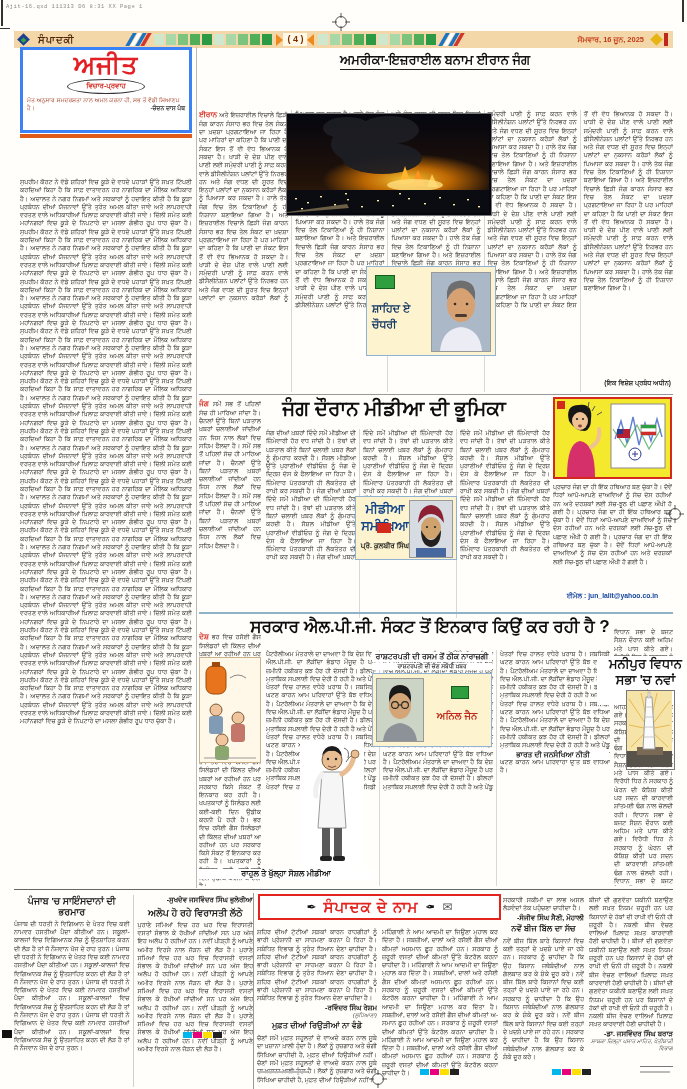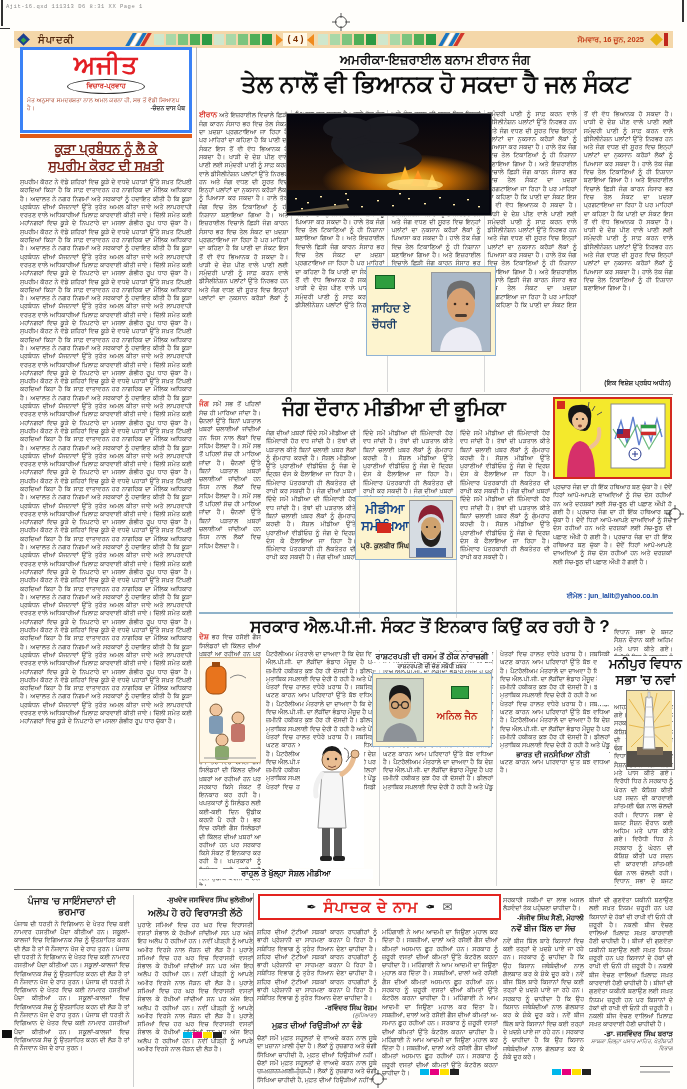--- a/index.html
+++ b/index.html
@@ -136,33 +136,28 @@
   <div class="abs mast">
     <div class="mast-title">ਅਜੀਤ</div>
     <div class="mast-oval">ਵਿਚਾਰ-ਪ੍ਰਵਾਹ</div>
     <div class="mast-quote">
       <span>ਮੱਤ ਅਨੁਸਾਰ ਸਮਦਰਸ਼ਤਾ ਨਾਲ ਅਮਲ ਕਰਨਾ ਹੀ, ਸਭ ਤੋਂ ਵੱਡੀ ਸਿਆਣਪ ਹੈ।</span>
       <span class="qa">-ਚੰਦਨ ਦਾਸ ਪੰਥ</span>
     </div>
   </div>
   <div class="abs" style="left:20px;top:134px;width:172px;height:4px;background:#e05a17;"></div>
 
-  <div class="abs left-head" style="left:20px;top:141px;width:172px;">
-    <span>ਕੂੜਾ ਪ੍ਰਬੰਧਨ ਨੂੰ ਲੈ ਕੇ</span><br>
-    <span>ਸੁਪਰੀਮ ਕੋਰਟ ਦੀ ਸਖ਼ਤੀ</span>
-  </div>
   <div class="abs txt" style="left:20px;top:178px;width:172px;height:708px;">
     <span>ਸੁਪਰੀਮ ਕੋਰਟ ਨੇ ਵੱਡੇ ਸ਼ਹਿਰਾਂ ਵਿਚ ਕੂੜੇ ਦੇ ਵਧਦੇ ਪਹਾੜਾਂ ਉੱਤੇ ਸਖ਼ਤ ਟਿੱਪਣੀ ਕਰਦਿਆਂ ਕਿਹਾ ਹੈ ਕਿ ਸਾਫ਼ ਵਾਤਾਵਰਨ ਹਰ ਨਾਗਰਿਕ ਦਾ ਮੌਲਿਕ ਅਧਿਕਾਰ ਹੈ। ਅਦਾਲਤ ਨੇ ਨਗਰ ਨਿਗਮਾਂ ਅਤੇ ਸਰਕਾਰਾਂ ਨੂੰ ਹਦਾਇਤ ਕੀਤੀ ਹੈ ਕਿ ਕੂੜਾ ਪ੍ਰਬੰਧਨ ਦੀਆਂ ਯੋਜਨਾਵਾਂ ਉੱਤੇ ਤੁਰੰਤ ਅਮਲ ਕੀਤਾ ਜਾਵੇ ਅਤੇ ਲਾਪਰਵਾਹੀ ਵਰਤਣ ਵਾਲੇ ਅਧਿਕਾਰੀਆਂ ਖ਼ਿਲਾਫ਼ ਕਾਰਵਾਈ ਕੀਤੀ ਜਾਵੇ। ਦਿੱਲੀ ਸਮੇਤ ਕਈ ਮਹਾਂਨਗਰਾਂ ਵਿਚ ਕੂੜੇ ਦੇ ਨਿਪਟਾਰੇ ਦਾ ਮਸਲਾ ਗੰਭੀਰ ਰੂਪ ਧਾਰ ਚੁੱਕਾ ਹੈ।  ਸੁਪਰੀਮ ਕੋਰਟ ਨੇ ਵੱਡੇ ਸ਼ਹਿਰਾਂ ਵਿਚ ਕੂੜੇ ਦੇ ਵਧਦੇ ਪਹਾੜਾਂ ਉੱਤੇ ਸਖ਼ਤ ਟਿੱਪਣੀ ਕਰਦਿਆਂ ਕਿਹਾ ਹੈ ਕਿ ਸਾਫ਼ ਵਾਤਾਵਰਨ ਹਰ ਨਾਗਰਿਕ ਦਾ ਮੌਲਿਕ ਅਧਿਕਾਰ ਹੈ। ਅਦਾਲਤ ਨੇ ਨਗਰ ਨਿਗਮਾਂ ਅਤੇ ਸਰਕਾਰਾਂ ਨੂੰ ਹਦਾਇਤ ਕੀਤੀ ਹੈ ਕਿ ਕੂੜਾ ਪ੍ਰਬੰਧਨ ਦੀਆਂ ਯੋਜਨਾਵਾਂ ਉੱਤੇ ਤੁਰੰਤ ਅਮਲ ਕੀਤਾ ਜਾਵੇ ਅਤੇ ਲਾਪਰਵਾਹੀ ਵਰਤਣ ਵਾਲੇ ਅਧਿਕਾਰੀਆਂ ਖ਼ਿਲਾਫ਼ ਕਾਰਵਾਈ ਕੀਤੀ ਜਾਵੇ। ਦਿੱਲੀ ਸਮੇਤ ਕਈ ਮਹਾਂਨਗਰਾਂ ਵਿਚ ਕੂੜੇ ਦੇ ਨਿਪਟਾਰੇ ਦਾ ਮਸਲਾ ਗੰਭੀਰ ਰੂਪ ਧਾਰ ਚੁੱਕਾ ਹੈ।  ਸੁਪਰੀਮ ਕੋਰਟ ਨੇ ਵੱਡੇ ਸ਼ਹਿਰਾਂ ਵਿਚ ਕੂੜੇ ਦੇ ਵਧਦੇ ਪਹਾੜਾਂ ਉੱਤੇ ਸਖ਼ਤ ਟਿੱਪਣੀ ਕਰਦਿਆਂ ਕਿਹਾ ਹੈ ਕਿ ਸਾਫ਼ ਵਾਤਾਵਰਨ ਹਰ ਨਾਗਰਿਕ ਦਾ ਮੌਲਿਕ ਅਧਿਕਾਰ ਹੈ। ਅਦਾਲਤ ਨੇ ਨਗਰ ਨਿਗਮਾਂ ਅਤੇ ਸਰਕਾਰਾਂ ਨੂੰ ਹਦਾਇਤ ਕੀਤੀ ਹੈ ਕਿ ਕੂੜਾ ਪ੍ਰਬੰਧਨ ਦੀਆਂ ਯੋਜਨਾਵਾਂ ਉੱਤੇ ਤੁਰੰਤ ਅਮਲ ਕੀਤਾ ਜਾਵੇ ਅਤੇ ਲਾਪਰਵਾਹੀ ਵਰਤਣ ਵਾਲੇ ਅਧਿਕਾਰੀਆਂ ਖ਼ਿਲਾਫ਼ ਕਾਰਵਾਈ ਕੀਤੀ ਜਾਵੇ। ਦਿੱਲੀ ਸਮੇਤ ਕਈ ਮਹਾਂਨਗਰਾਂ ਵਿਚ ਕੂੜੇ ਦੇ ਨਿਪਟਾਰੇ ਦਾ ਮਸਲਾ ਗੰਭੀਰ ਰੂਪ ਧਾਰ ਚੁੱਕਾ ਹੈ।  ਸੁਪਰੀਮ ਕੋਰਟ ਨੇ ਵੱਡੇ ਸ਼ਹਿਰਾਂ ਵਿਚ ਕੂੜੇ ਦੇ ਵਧਦੇ ਪਹਾੜਾਂ ਉੱਤੇ ਸਖ਼ਤ ਟਿੱਪਣੀ ਕਰਦਿਆਂ ਕਿਹਾ ਹੈ ਕਿ ਸਾਫ਼ ਵਾਤਾਵਰਨ ਹਰ ਨਾਗਰਿਕ ਦਾ ਮੌਲਿਕ ਅਧਿਕਾਰ ਹੈ। ਅਦਾਲਤ ਨੇ ਨਗਰ ਨਿਗਮਾਂ ਅਤੇ ਸਰਕਾਰਾਂ ਨੂੰ ਹਦਾਇਤ ਕੀਤੀ ਹੈ ਕਿ ਕੂੜਾ ਪ੍ਰਬੰਧਨ ਦੀਆਂ ਯੋਜਨਾਵਾਂ ਉੱਤੇ ਤੁਰੰਤ ਅਮਲ ਕੀਤਾ ਜਾਵੇ ਅਤੇ ਲਾਪਰਵਾਹੀ ਵਰਤਣ ਵਾਲੇ ਅਧਿਕਾਰੀਆਂ ਖ਼ਿਲਾਫ਼ ਕਾਰਵਾਈ ਕੀਤੀ ਜਾਵੇ। ਦਿੱਲੀ ਸਮੇਤ ਕਈ ਮਹਾਂਨਗਰਾਂ ਵਿਚ ਕੂੜੇ ਦੇ ਨਿਪਟਾਰੇ ਦਾ ਮਸਲਾ ਗੰਭੀਰ ਰੂਪ ਧਾਰ ਚੁੱਕਾ ਹੈ।  ਸੁਪਰੀਮ ਕੋਰਟ ਨੇ ਵੱਡੇ ਸ਼ਹਿਰਾਂ ਵਿਚ ਕੂੜੇ ਦੇ ਵਧਦੇ ਪਹਾੜਾਂ ਉੱਤੇ ਸਖ਼ਤ ਟਿੱਪਣੀ ਕਰਦਿਆਂ ਕਿਹਾ ਹੈ ਕਿ ਸਾਫ਼ ਵਾਤਾਵਰਨ ਹਰ ਨਾਗਰਿਕ ਦਾ ਮੌਲਿਕ ਅਧਿਕਾਰ ਹੈ। ਅਦਾਲਤ ਨੇ ਨਗਰ ਨਿਗਮਾਂ ਅਤੇ ਸਰਕਾਰਾਂ ਨੂੰ ਹਦਾਇਤ ਕੀਤੀ ਹੈ ਕਿ ਕੂੜਾ ਪ੍ਰਬੰਧਨ ਦੀਆਂ ਯੋਜਨਾਵਾਂ ਉੱਤੇ ਤੁਰੰਤ ਅਮਲ ਕੀਤਾ ਜਾਵੇ ਅਤੇ ਲਾਪਰਵਾਹੀ ਵਰਤਣ ਵਾਲੇ ਅਧਿਕਾਰੀਆਂ ਖ਼ਿਲਾਫ਼ ਕਾਰਵਾਈ ਕੀਤੀ ਜਾਵੇ। ਦਿੱਲੀ ਸਮੇਤ ਕਈ ਮਹਾਂਨਗਰਾਂ ਵਿਚ ਕੂੜੇ ਦੇ ਨਿਪਟਾਰੇ ਦਾ ਮਸਲਾ ਗੰਭੀਰ ਰੂਪ ਧਾਰ ਚੁੱਕਾ ਹੈ।  ਸੁਪਰੀਮ ਕੋਰਟ ਨੇ ਵੱਡੇ ਸ਼ਹਿਰਾਂ ਵਿਚ ਕੂੜੇ ਦੇ ਵਧਦੇ ਪਹਾੜਾਂ ਉੱਤੇ ਸਖ਼ਤ ਟਿੱਪਣੀ ਕਰਦਿਆਂ ਕਿਹਾ ਹੈ ਕਿ ਸਾਫ਼ ਵਾਤਾਵਰਨ ਹਰ ਨਾਗਰਿਕ ਦਾ ਮੌਲਿਕ ਅਧਿਕਾਰ ਹੈ। ਅਦਾਲਤ ਨੇ ਨਗਰ ਨਿਗਮਾਂ ਅਤੇ ਸਰਕਾਰਾਂ ਨੂੰ ਹਦਾਇਤ ਕੀਤੀ ਹੈ ਕਿ ਕੂੜਾ ਪ੍ਰਬੰਧਨ ਦੀਆਂ ਯੋਜਨਾਵਾਂ ਉੱਤੇ ਤੁਰੰਤ ਅਮਲ ਕੀਤਾ ਜਾਵੇ ਅਤੇ ਲਾਪਰਵਾਹੀ ਵਰਤਣ ਵਾਲੇ ਅਧਿਕਾਰੀਆਂ ਖ਼ਿਲਾਫ਼ ਕਾਰਵਾਈ ਕੀਤੀ ਜਾਵੇ। ਦਿੱਲੀ ਸਮੇਤ ਕਈ ਮਹਾਂਨਗਰਾਂ ਵਿਚ ਕੂੜੇ ਦੇ ਨਿਪਟਾਰੇ ਦਾ ਮਸਲਾ ਗੰਭੀਰ ਰੂਪ ਧਾਰ ਚੁੱਕਾ ਹੈ।  ਸੁਪਰੀਮ ਕੋਰਟ ਨੇ ਵੱਡੇ ਸ਼ਹਿਰਾਂ ਵਿਚ ਕੂੜੇ ਦੇ ਵਧਦੇ ਪਹਾੜਾਂ ਉੱਤੇ ਸਖ਼ਤ ਟਿੱਪਣੀ ਕਰਦਿਆਂ ਕਿਹਾ ਹੈ ਕਿ ਸਾਫ਼ ਵਾਤਾਵਰਨ ਹਰ ਨਾਗਰਿਕ ਦਾ ਮੌਲਿਕ ਅਧਿਕਾਰ ਹੈ। ਅਦਾਲਤ ਨੇ ਨਗਰ ਨਿਗਮਾਂ ਅਤੇ ਸਰਕਾਰਾਂ ਨੂੰ ਹਦਾਇਤ ਕੀਤੀ ਹੈ ਕਿ ਕੂੜਾ ਪ੍ਰਬੰਧਨ ਦੀਆਂ ਯੋਜਨਾਵਾਂ ਉੱਤੇ ਤੁਰੰਤ ਅਮਲ ਕੀਤਾ ਜਾਵੇ ਅਤੇ ਲਾਪਰਵਾਹੀ ਵਰਤਣ ਵਾਲੇ ਅਧਿਕਾਰੀਆਂ ਖ਼ਿਲਾਫ਼ ਕਾਰਵਾਈ ਕੀਤੀ ਜਾਵੇ। ਦਿੱਲੀ ਸਮੇਤ ਕਈ ਮਹਾਂਨਗਰਾਂ ਵਿਚ ਕੂੜੇ ਦੇ ਨਿਪਟਾਰੇ ਦਾ ਮਸਲਾ ਗੰਭੀਰ ਰੂਪ ਧਾਰ ਚੁੱਕਾ ਹੈ।  ਸੁਪਰੀਮ ਕੋਰਟ ਨੇ ਵੱਡੇ ਸ਼ਹਿਰਾਂ ਵਿਚ ਕੂੜੇ ਦੇ ਵਧਦੇ ਪਹਾੜਾਂ ਉੱਤੇ ਸਖ਼ਤ ਟਿੱਪਣੀ ਕਰਦਿਆਂ ਕਿਹਾ ਹੈ ਕਿ ਸਾਫ਼ ਵਾਤਾਵਰਨ ਹਰ ਨਾਗਰਿਕ ਦਾ ਮੌਲਿਕ ਅਧਿਕਾਰ ਹੈ। ਅਦਾਲਤ ਨੇ ਨਗਰ ਨਿਗਮਾਂ ਅਤੇ ਸਰਕਾਰਾਂ ਨੂੰ ਹਦਾਇਤ ਕੀਤੀ ਹੈ ਕਿ ਕੂੜਾ ਪ੍ਰਬੰਧਨ ਦੀਆਂ ਯੋਜਨਾਵਾਂ ਉੱਤੇ ਤੁਰੰਤ ਅਮਲ ਕੀਤਾ ਜਾਵੇ ਅਤੇ ਲਾਪਰਵਾਹੀ ਵਰਤਣ ਵਾਲੇ ਅਧਿਕਾਰੀਆਂ ਖ਼ਿਲਾਫ਼ ਕਾਰਵਾਈ ਕੀਤੀ ਜਾਵੇ। ਦਿੱਲੀ ਸਮੇਤ ਕਈ ਮਹਾਂਨਗਰਾਂ ਵਿਚ ਕੂੜੇ ਦੇ ਨਿਪਟਾਰੇ ਦਾ ਮਸਲਾ ਗੰਭੀਰ ਰੂਪ ਧਾਰ ਚੁੱਕਾ ਹੈ।  ਸੁਪਰੀਮ ਕੋਰਟ ਨੇ ਵੱਡੇ ਸ਼ਹਿਰਾਂ ਵਿਚ ਕੂੜੇ ਦੇ ਵਧਦੇ ਪਹਾੜਾਂ ਉੱਤੇ ਸਖ਼ਤ ਟਿੱਪਣੀ ਕਰਦਿਆਂ ਕਿਹਾ ਹੈ ਕਿ ਸਾਫ਼ ਵਾਤਾਵਰਨ ਹਰ ਨਾਗਰਿਕ ਦਾ ਮੌਲਿਕ ਅਧਿਕਾਰ ਹੈ। ਅਦਾਲਤ ਨੇ ਨਗਰ ਨਿਗਮਾਂ ਅਤੇ ਸਰਕਾਰਾਂ ਨੂੰ ਹਦਾਇਤ ਕੀਤੀ ਹੈ ਕਿ ਕੂੜਾ ਪ੍ਰਬੰਧਨ ਦੀਆਂ ਯੋਜਨਾਵਾਂ ਉੱਤੇ ਤੁਰੰਤ ਅਮਲ ਕੀਤਾ ਜਾਵੇ ਅਤੇ ਲਾਪਰਵਾਹੀ ਵਰਤਣ ਵਾਲੇ ਅਧਿਕਾਰੀਆਂ ਖ਼ਿਲਾਫ਼ ਕਾਰਵਾਈ ਕੀਤੀ ਜਾਵੇ। ਦਿੱਲੀ ਸਮੇਤ ਕਈ ਮਹਾਂਨਗਰਾਂ ਵਿਚ ਕੂੜੇ ਦੇ ਨਿਪਟਾਰੇ ਦਾ ਮਸਲਾ ਗੰਭੀਰ ਰੂਪ ਧਾਰ ਚੁੱਕਾ ਹੈ।  ਸੁਪਰੀਮ ਕੋਰਟ ਨੇ ਵੱਡੇ ਸ਼ਹਿਰਾਂ ਵਿਚ ਕੂੜੇ ਦੇ ਵਧਦੇ ਪਹਾੜਾਂ ਉੱਤੇ ਸਖ਼ਤ ਟਿੱਪਣੀ ਕਰਦਿਆਂ ਕਿਹਾ ਹੈ ਕਿ ਸਾਫ਼ ਵਾਤਾਵਰਨ ਹਰ ਨਾਗਰਿਕ ਦਾ ਮੌਲਿਕ ਅਧਿਕਾਰ ਹੈ। ਅਦਾਲਤ ਨੇ ਨਗਰ ਨਿਗਮਾਂ ਅਤੇ ਸਰਕਾਰਾਂ ਨੂੰ ਹਦਾਇਤ ਕੀਤੀ ਹੈ ਕਿ ਕੂੜਾ ਪ੍ਰਬੰਧਨ ਦੀਆਂ ਯੋਜਨਾਵਾਂ ਉੱਤੇ ਤੁਰੰਤ ਅਮਲ ਕੀਤਾ ਜਾਵੇ ਅਤੇ ਲਾਪਰਵਾਹੀ ਵਰਤਣ ਵਾਲੇ ਅਧਿਕਾਰੀਆਂ ਖ਼ਿਲਾਫ਼ ਕਾਰਵਾਈ ਕੀਤੀ ਜਾਵੇ। ਦਿੱਲੀ ਸਮੇਤ ਕਈ ਮਹਾਂਨਗਰਾਂ ਵਿਚ ਕੂੜੇ ਦੇ ਨਿਪਟਾਰੇ ਦਾ ਮਸਲਾ ਗੰਭੀਰ ਰੂਪ ਧਾਰ ਚੁੱਕਾ ਹੈ।  ਸੁਪਰੀਮ ਕੋਰਟ ਨੇ ਵੱਡੇ ਸ਼ਹਿਰਾਂ ਵਿਚ ਕੂੜੇ ਦੇ ਵਧਦੇ ਪਹਾੜਾਂ ਉੱਤੇ ਸਖ਼ਤ ਟਿੱਪਣੀ ਕਰਦਿਆਂ ਕਿਹਾ ਹੈ ਕਿ ਸਾਫ਼ ਵਾਤਾਵਰਨ ਹਰ ਨਾਗਰਿਕ ਦਾ ਮੌਲਿਕ ਅਧਿਕਾਰ ਹੈ। ਅਦਾਲਤ ਨੇ ਨਗਰ ਨਿਗਮਾਂ ਅਤੇ ਸਰਕਾਰਾਂ ਨੂੰ ਹਦਾਇਤ ਕੀਤੀ ਹੈ ਕਿ ਕੂੜਾ ਪ੍ਰਬੰਧਨ ਦੀਆਂ ਯੋਜਨਾਵਾਂ ਉੱਤੇ ਤੁਰੰਤ ਅਮਲ ਕੀਤਾ ਜਾਵੇ ਅਤੇ ਲਾਪਰਵਾਹੀ ਵਰਤਣ ਵਾਲੇ ਅਧਿਕਾਰੀਆਂ ਖ਼ਿਲਾਫ਼ ਕਾਰਵਾਈ ਕੀਤੀ ਜਾਵੇ। ਦਿੱਲੀ ਸਮੇਤ ਕਈ ਮਹਾਂਨਗਰਾਂ ਵਿਚ ਕੂੜੇ ਦੇ ਨਿਪਟਾਰੇ ਦਾ ਮਸਲਾ ਗੰਭੀਰ ਰੂਪ ਧਾਰ ਚੁੱਕਾ ਹੈ। </span>
   </div>
   <div class="abs rule-v" style="left:196px;top:47px;height:841px;"></div>
 
   <div class="abs" style="left:240px;top:52px;width:390px;text-align:center;font-size:13px;font-weight:bold;color:#111;">
     <span class="kicker-line">ਅਮਰੀਕਾ-ਇਜ਼ਰਾਈਲ ਬਨਾਮ ਈਰਾਨ ਜੰਗ</span>
   </div>
-  <div class="abs bigheadline" style="left:199px;top:70px;width:474px;font-size:24px;line-height:1.15;">ਤੇਲ ਨਾਲੋਂ ਵੀ ਭਿਆਨਕ ਹੋ ਸਕਦਾ ਹੈ ਜਲ ਸੰਕਟ</div>
   <div class="abs txt cols5" style="left:199px;top:110px;width:474px;height:282px;">
     <span class="lead">ਈਰਾਨ</span>
     <span>ਅਤੇ ਇਜ਼ਰਾਈਲ ਵਿਚਾਲੇ ਛਿੜੀ ਜੰਗ ਕਾਰਨ ਸੰਸਾਰ ਭਰ ਵਿਚ ਤੇਲ ਸੰਕਟ ਦਾ ਖ਼ਦਸ਼ਾ ਪ੍ਰਗਟਾਇਆ ਜਾ ਰਿਹਾ ਹੈ ਪਰ ਮਾਹਿਰਾਂ ਦਾ ਕਹਿਣਾ ਹੈ ਕਿ ਪਾਣੀ ਦਾ ਸੰਕਟ ਇਸ ਤੋਂ ਵੀ ਵੱਧ ਭਿਆਨਕ ਹੋ ਸਕਦਾ ਹੈ। ਖਾੜੀ ਦੇ ਦੇਸ਼ ਪੀਣ ਵਾਲੇ ਪਾਣੀ ਲਈ ਸਮੁੰਦਰੀ ਪਾਣੀ ਨੂੰ ਸਾਫ਼ ਕਰਨ ਵਾਲੇ ਡੀਸੈਲੀਨੇਸ਼ਨ ਪਲਾਂਟਾਂ ਉੱਤੇ ਨਿਰਭਰ ਹਨ ਅਤੇ ਜੰਗ ਵਧਣ ਦੀ ਸੂਰਤ ਵਿਚ ਇਨ੍ਹਾਂ ਪਲਾਂਟਾਂ ਦਾ ਨੁਕਸਾਨ ਕਰੋੜਾਂ ਲੋਕਾਂ ਨੂੰ ਪਿਆਸਾ ਕਰ ਸਕਦਾ ਹੈ। ਹਾਲੇ ਤੱਕ ਜੰਗ ਵਿਚ ਤੇਲ ਟਿਕਾਣਿਆਂ ਨੂੰ ਹੀ ਨਿਸ਼ਾਨਾ ਬਣਾਇਆ ਗਿਆ ਹੈ।  ਅਤੇ ਇਜ਼ਰਾਈਲ ਵਿਚਾਲੇ ਛਿੜੀ ਜੰਗ ਕਾਰਨ ਸੰਸਾਰ ਭਰ ਵਿਚ ਤੇਲ ਸੰਕਟ ਦਾ ਖ਼ਦਸ਼ਾ ਪ੍ਰਗਟਾਇਆ ਜਾ ਰਿਹਾ ਹੈ ਪਰ ਮਾਹਿਰਾਂ ਦਾ ਕਹਿਣਾ ਹੈ ਕਿ ਪਾਣੀ ਦਾ ਸੰਕਟ ਇਸ ਤੋਂ ਵੀ ਵੱਧ ਭਿਆਨਕ ਹੋ ਸਕਦਾ ਹੈ। ਖਾੜੀ ਦੇ ਦੇਸ਼ ਪੀਣ ਵਾਲੇ ਪਾਣੀ ਲਈ ਸਮੁੰਦਰੀ ਪਾਣੀ ਨੂੰ ਸਾਫ਼ ਕਰਨ ਵਾਲੇ ਡੀਸੈਲੀਨੇਸ਼ਨ ਪਲਾਂਟਾਂ ਉੱਤੇ ਨਿਰਭਰ ਹਨ ਅਤੇ ਜੰਗ ਵਧਣ ਦੀ ਸੂਰਤ ਵਿਚ ਇਨ੍ਹਾਂ ਪਲਾਂਟਾਂ ਦਾ ਨੁਕਸਾਨ ਕਰੋੜਾਂ ਲੋਕਾਂ ਨੂੰ ਪਿਆਸਾ ਕਰ ਸਕਦਾ ਹੈ। ਹਾਲੇ ਤੱਕ ਜੰਗ ਵਿਚ ਤੇਲ ਟਿਕਾਣਿਆਂ ਨੂੰ ਹੀ ਨਿਸ਼ਾਨਾ ਬਣਾਇਆ ਗਿਆ ਹੈ।  ਅਤੇ ਇਜ਼ਰਾਈਲ ਵਿਚਾਲੇ ਛਿੜੀ ਜੰਗ ਕਾਰਨ ਸੰਸਾਰ ਭਰ ਵਿਚ ਤੇਲ ਸੰਕਟ ਦਾ ਖ਼ਦਸ਼ਾ ਪ੍ਰਗਟਾਇਆ ਜਾ ਰਿਹਾ ਹੈ ਪਰ ਮਾਹਿਰਾਂ ਦਾ ਕਹਿਣਾ ਹੈ ਕਿ ਪਾਣੀ ਦਾ ਸੰਕਟ ਇਸ ਤੋਂ ਵੀ ਵੱਧ ਭਿਆਨਕ ਹੋ ਸਕਦਾ ਹੈ। ਖਾੜੀ ਦੇ ਦੇਸ਼ ਪੀਣ ਵਾਲੇ ਪਾਣੀ ਲਈ ਸਮੁੰਦਰੀ ਪਾਣੀ ਨੂੰ ਸਾਫ਼ ਕਰਨ ਵਾਲੇ ਡੀਸੈਲੀਨੇਸ਼ਨ ਪਲਾਂਟਾਂ ਉੱਤੇ ਨਿਰਭਰ ਹਨ ਅਤੇ ਜੰਗ ਵਧਣ ਦੀ ਸੂਰਤ ਵਿਚ ਇਨ੍ਹਾਂ ਪਲਾਂਟਾਂ ਦਾ ਨੁਕਸਾਨ ਕਰੋੜਾਂ ਲੋਕਾਂ ਨੂੰ ਪਿਆਸਾ ਕਰ ਸਕਦਾ ਹੈ। ਹਾਲੇ ਤੱਕ ਜੰਗ ਵਿਚ ਤੇਲ ਟਿਕਾਣਿਆਂ ਨੂੰ ਹੀ ਨਿਸ਼ਾਨਾ ਬਣਾਇਆ ਗਿਆ ਹੈ।  ਅਤੇ ਇਜ਼ਰਾਈਲ ਵਿਚਾਲੇ ਛਿੜੀ ਜੰਗ ਕਾਰਨ ਸੰਸਾਰ ਭਰ ਵਿਚ ਤੇਲ ਸੰਕਟ ਦਾ ਖ਼ਦਸ਼ਾ ਪ੍ਰਗਟਾਇਆ ਜਾ ਰਿਹਾ ਹੈ ਪਰ ਮਾਹਿਰਾਂ ਦਾ ਕਹਿਣਾ ਹੈ ਕਿ ਪਾਣੀ ਦਾ ਸੰਕਟ ਇਸ ਤੋਂ ਵੀ ਵੱਧ ਭਿਆਨਕ ਹੋ ਸਕਦਾ ਹੈ। ਖਾੜੀ ਦੇ ਦੇਸ਼ ਪੀਣ ਵਾਲੇ ਪਾਣੀ ਲਈ ਸਮੁੰਦਰੀ ਪਾਣੀ ਨੂੰ ਸਾਫ਼ ਕਰਨ ਵਾਲੇ ਡੀਸੈਲੀਨੇਸ਼ਨ ਪਲਾਂਟਾਂ ਉੱਤੇ ਨਿਰਭਰ ਹਨ ਅਤੇ ਜੰਗ ਵਧਣ ਦੀ ਸੂਰਤ ਵਿਚ ਇਨ੍ਹਾਂ ਪਲਾਂਟਾਂ ਦਾ ਨੁਕਸਾਨ ਕਰੋੜਾਂ ਲੋਕਾਂ ਨੂੰ ਪਿਆਸਾ ਕਰ ਸਕਦਾ ਹੈ। ਹਾਲੇ ਤੱਕ ਜੰਗ ਵਿਚ ਤੇਲ ਟਿਕਾਣਿਆਂ ਨੂੰ ਹੀ ਨਿਸ਼ਾਨਾ ਬਣਾਇਆ ਗਿਆ ਹੈ।  ਅਤੇ ਇਜ਼ਰਾਈਲ ਵਿਚਾਲੇ ਛਿੜੀ ਜੰਗ ਕਾਰਨ ਸੰਸਾਰ ਭਰ ਵਿਚ ਤੇਲ ਸੰਕਟ ਦਾ ਖ਼ਦਸ਼ਾ ਪ੍ਰਗਟਾਇਆ ਜਾ ਰਿਹਾ ਹੈ ਪਰ ਮਾਹਿਰਾਂ ਦਾ ਕਹਿਣਾ ਹੈ ਕਿ ਪਾਣੀ ਦਾ ਸੰਕਟ ਇਸ ਤੋਂ ਵੀ ਵੱਧ ਭਿਆਨਕ ਹੋ ਸਕਦਾ ਹੈ। ਖਾੜੀ ਦੇ ਦੇਸ਼ ਪੀਣ ਵਾਲੇ ਪਾਣੀ ਲਈ ਸਮੁੰਦਰੀ ਪਾਣੀ ਨੂੰ ਸਾਫ਼ ਕਰਨ ਵਾਲੇ ਡੀਸੈਲੀਨੇਸ਼ਨ ਪਲਾਂਟਾਂ ਉੱਤੇ ਨਿਰਭਰ ਹਨ ਅਤੇ ਜੰਗ ਵਧਣ ਦੀ ਸੂਰਤ ਵਿਚ ਇਨ੍ਹਾਂ ਪਲਾਂਟਾਂ ਦਾ ਨੁਕਸਾਨ ਕਰੋੜਾਂ ਲੋਕਾਂ ਨੂੰ ਪਿਆਸਾ ਕਰ ਸਕਦਾ ਹੈ। ਹਾਲੇ ਤੱਕ ਜੰਗ ਵਿਚ ਤੇਲ ਟਿਕਾਣਿਆਂ ਨੂੰ ਹੀ ਨਿਸ਼ਾਨਾ ਬਣਾਇਆ ਗਿਆ ਹੈ।  ਅਤੇ ਇਜ਼ਰਾਈਲ ਵਿਚਾਲੇ ਛਿੜੀ ਜੰਗ ਕਾਰਨ ਸੰਸਾਰ ਭਰ ਵਿਚ ਤੇਲ ਸੰਕਟ ਦਾ ਖ਼ਦਸ਼ਾ ਪ੍ਰਗਟਾਇਆ ਜਾ ਰਿਹਾ ਹੈ ਪਰ ਮਾਹਿਰਾਂ ਦਾ ਕਹਿਣਾ ਹੈ ਕਿ ਪਾਣੀ ਦਾ ਸੰਕਟ ਇਸ ਤੋਂ ਵੀ ਵੱਧ ਭਿਆਨਕ ਹੋ ਸਕਦਾ ਹੈ। ਖਾੜੀ ਦੇ ਦੇਸ਼ ਪੀਣ ਵਾਲੇ ਪਾਣੀ ਲਈ ਸਮੁੰਦਰੀ ਪਾਣੀ ਨੂੰ ਸਾਫ਼ ਕਰਨ ਵਾਲੇ ਡੀਸੈਲੀਨੇਸ਼ਨ ਪਲਾਂਟਾਂ ਉੱਤੇ ਨਿਰਭਰ ਹਨ ਅਤੇ ਜੰਗ ਵਧਣ ਦੀ ਸੂਰਤ ਵਿਚ ਇਨ੍ਹਾਂ ਪਲਾਂਟਾਂ ਦਾ ਨੁਕਸਾਨ ਕਰੋੜਾਂ ਲੋਕਾਂ ਨੂੰ ਪਿਆਸਾ ਕਰ ਸਕਦਾ ਹੈ। ਹਾਲੇ ਤੱਕ ਜੰਗ ਵਿਚ ਤੇਲ ਟਿਕਾਣਿਆਂ ਨੂੰ ਹੀ ਨਿਸ਼ਾਨਾ ਬਣਾਇਆ ਗਿਆ ਹੈ।  ਅਤੇ ਇਜ਼ਰਾਈਲ ਵਿਚਾਲੇ ਛਿੜੀ ਜੰਗ ਕਾਰਨ ਸੰਸਾਰ ਭਰ ਵਿਚ ਤੇਲ ਸੰਕਟ ਦਾ ਖ਼ਦਸ਼ਾ ਪ੍ਰਗਟਾਇਆ ਜਾ ਰਿਹਾ ਹੈ ਪਰ ਮਾਹਿਰਾਂ ਦਾ ਕਹਿਣਾ ਹੈ ਕਿ ਪਾਣੀ ਦਾ ਸੰਕਟ ਇਸ ਤੋਂ ਵੀ ਵੱਧ ਭਿਆਨਕ ਹੋ ਸਕਦਾ ਹੈ। ਖਾੜੀ ਦੇ ਦੇਸ਼ ਪੀਣ ਵਾਲੇ ਪਾਣੀ ਲਈ ਸਮੁੰਦਰੀ ਪਾਣੀ ਨੂੰ ਸਾਫ਼ ਕਰਨ ਵਾਲੇ ਡੀਸੈਲੀਨੇਸ਼ਨ ਪਲਾਂਟਾਂ ਉੱਤੇ ਨਿਰਭਰ ਹਨ ਅਤੇ ਜੰਗ ਵਧਣ ਦੀ ਸੂਰਤ ਵਿਚ ਇਨ੍ਹਾਂ ਪਲਾਂਟਾਂ ਦਾ ਨੁਕਸਾਨ ਕਰੋੜਾਂ ਲੋਕਾਂ ਨੂੰ ਪਿਆਸਾ ਕਰ ਸਕਦਾ ਹੈ। ਹਾਲੇ ਤੱਕ ਜੰਗ ਵਿਚ ਤੇਲ ਟਿਕਾਣਿਆਂ ਨੂੰ ਹੀ ਨਿਸ਼ਾਨਾ ਬਣਾਇਆ ਗਿਆ ਹੈ।  ਅਤੇ ਇਜ਼ਰਾਈਲ ਵਿਚਾਲੇ ਛਿੜੀ ਜੰਗ ਕਾਰਨ ਸੰਸਾਰ ਭਰ ਵਿਚ ਤੇਲ ਸੰਕਟ ਦਾ ਖ਼ਦਸ਼ਾ ਪ੍ਰਗਟਾਇਆ ਜਾ ਰਿਹਾ ਹੈ ਪਰ ਮਾਹਿਰਾਂ ਦਾ ਕਹਿਣਾ ਹੈ ਕਿ ਪਾਣੀ ਦਾ ਸੰਕਟ ਇਸ ਤੋਂ ਵੀ ਵੱਧ ਭਿਆਨਕ ਹੋ ਸਕਦਾ ਹੈ। ਖਾੜੀ ਦੇ ਦੇਸ਼ ਪੀਣ ਵਾਲੇ ਪਾਣੀ ਲਈ ਸਮੁੰਦਰੀ ਪਾਣੀ ਨੂੰ ਸਾਫ਼ ਕਰਨ ਵਾਲੇ ਡੀਸੈਲੀਨੇਸ਼ਨ ਪਲਾਂਟਾਂ ਉੱਤੇ ਨਿਰਭਰ ਹਨ ਅਤੇ ਜੰਗ ਵਧਣ ਦੀ ਸੂਰਤ ਵਿਚ ਇਨ੍ਹਾਂ ਪਲਾਂਟਾਂ ਦਾ ਨੁਕਸਾਨ ਕਰੋੜਾਂ ਲੋਕਾਂ ਨੂੰ ਪਿਆਸਾ ਕਰ ਸਕਦਾ ਹੈ। ਹਾਲੇ ਤੱਕ ਜੰਗ ਵਿਚ ਤੇਲ ਟਿਕਾਣਿਆਂ ਨੂੰ ਹੀ ਨਿਸ਼ਾਨਾ ਬਣਾਇਆ ਗਿਆ ਹੈ।  ਅਤੇ ਇਜ਼ਰਾਈਲ ਵਿਚਾਲੇ ਛਿੜੀ ਜੰਗ ਕਾਰਨ ਸੰਸਾਰ ਭਰ ਵਿਚ ਤੇਲ ਸੰਕਟ ਦਾ ਖ਼ਦਸ਼ਾ ਪ੍ਰਗਟਾਇਆ ਜਾ ਰਿਹਾ ਹੈ ਪਰ ਮਾਹਿਰਾਂ ਦਾ ਕਹਿਣਾ ਹੈ ਕਿ ਪਾਣੀ ਦਾ ਸੰਕਟ ਇਸ ਤੋਂ ਵੀ ਵੱਧ ਭਿਆਨਕ ਹੋ ਸਕਦਾ ਹੈ। ਖਾੜੀ ਦੇ ਦੇਸ਼ ਪੀਣ ਵਾਲੇ ਪਾਣੀ ਲਈ ਸਮੁੰਦਰੀ ਪਾਣੀ ਨੂੰ ਸਾਫ਼ ਕਰਨ ਵਾਲੇ ਡੀਸੈਲੀਨੇਸ਼ਨ ਪਲਾਂਟਾਂ ਉੱਤੇ ਨਿਰਭਰ ਹਨ ਅਤੇ ਜੰਗ ਵਧਣ ਦੀ ਸੂਰਤ ਵਿਚ ਇਨ੍ਹਾਂ ਪਲਾਂਟਾਂ ਦਾ ਨੁਕਸਾਨ ਕਰੋੜਾਂ ਲੋਕਾਂ ਨੂੰ ਪਿਆਸਾ ਕਰ ਸਕਦਾ ਹੈ। ਹਾਲੇ ਤੱਕ ਜੰਗ ਵਿਚ ਤੇਲ ਟਿਕਾਣਿਆਂ ਨੂੰ ਹੀ ਨਿਸ਼ਾਨਾ ਬਣਾਇਆ ਗਿਆ ਹੈ। </span>
   </div>
 
   <div class="abs photo-frame" style="left:286px;top:113px;width:204px;height:101px;background:#05060f;">
     <svg width="202" height="99" viewBox="0 0 202 99">
       <defs>
         <linearGradient id="sky" x1="0" y1="0" x2="0" y2="1">
           <stop offset="0" stop-color="#05060f"></stop>

